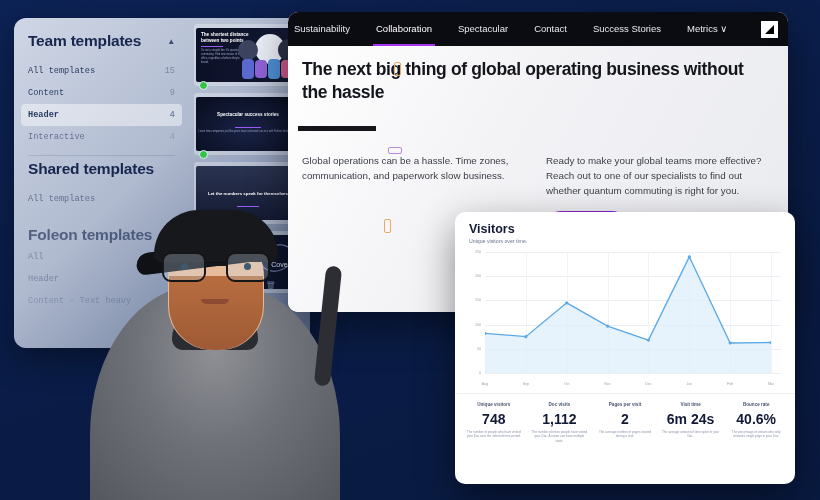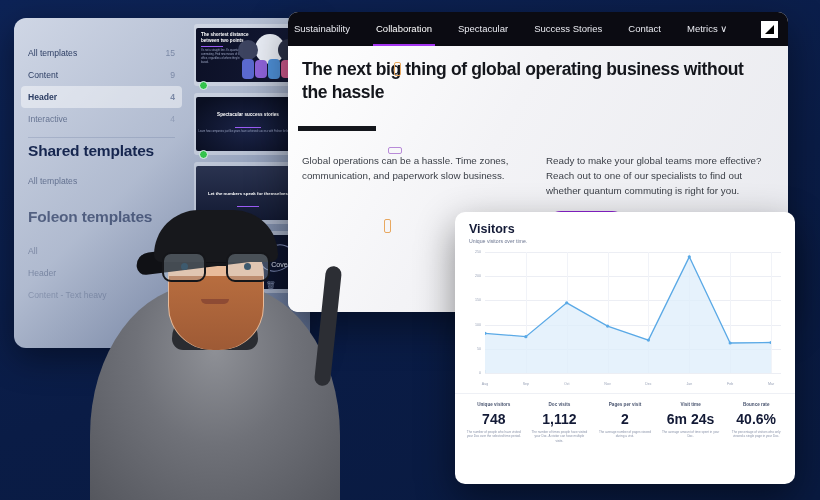--- a/index.html
+++ b/index.html
@@ -15,21 +15,21 @@
   .tpl-panel{
     position:absolute; left:14px; top:18px; width:296px; height:330px;
     border-radius:12px; overflow:hidden;
     background:linear-gradient(135deg, rgba(222,228,240,.93) 0%, rgba(203,212,229,.86) 45%, rgba(150,166,196,.55) 100%);
     box-shadow:0 10px 34px rgba(0,0,0,.42);
   }
   .tpl-left{ position:absolute; left:0; top:0; width:175px; height:100%; padding:14px 14px 0 14px; }
   .tpl-h{ font-size:15.5px; font-weight:700; color:#16264f; letter-spacing:-.2px; display:flex; align-items:center; justify-content:space-between; }
   .tpl-h.sub{ margin-top:4px; }
   .caret{ font-size:8px; color:#3d4f74; }
-  .tpl-row{ display:flex; justify-content:space-between; align-items:center; font-size:8.6px; color:#2c3d63; padding:6px 7px; border-radius:4px; margin:0 -7px; }
+  .tpl-row{ display:flex; justify-content:space-between; align-items:center; font-size:8.6px; color:#2c3d63; padding:6px 7px; border-radius:4px; margin:0 -7px;font-family:Liberation Mono, monospace; }
   .tpl-row.sel{ background:rgba(255,255,255,.45); font-weight:700; }
   .tpl-row .ct{ color:#7b89a6; }
   .tpl-div{ height:1px; background:rgba(80,100,140,.22); margin:7px 0 0; }
   .fade-a{ opacity:.62 } .fade-b{ opacity:.42 } .fade-c{ opacity:.3 }
 
   .tpl-right{ position:absolute; right:0; top:0; width:124px; height:100%; padding:6px 8px; }
   .thumb-wrap{ position:relative; margin-bottom:7px; background:rgba(255,255,255,.30); border-radius:3px; padding:4px 2px; }
   .thumb{ position:relative; height:54px; border-radius:2px; overflow:hidden; background:#10162c; }
   .dot{ position:absolute; left:5px; bottom:-4px; width:9px; height:9px; border-radius:50%; background:#34c24b; border:1.5px solid #e7ecf5; }
   .t1{ background:linear-gradient(100deg,#0c1026 0%,#141a36 100%); }
@@ -119,20 +119,24 @@
   .strap{ position:absolute; right:4px; top:96px; width:16px; height:120px; background:#2c2e34; border-radius:8px; transform:rotate(6deg); }
 </style>
 </head>
 <body>
 
 <div id="stage">
 
   <div class="tpl-panel">
     <div class="tpl-left">
 
+      <div class="tpl-h">
+        <span>Team templates</span>
+        <span class="caret">▲</span>
+      </div>
       <div style="margin-top:10px">
         <div class="tpl-row">
           <span>All templates</span>
           <span class="ct">15</span>
         </div>
         <div class="tpl-row">
           <span>Content</span>
           <span class="ct">9</span>
         </div>
         <div class="tpl-row sel">
@@ -149,21 +153,21 @@
       <div class="tpl-h sub" style="">
         <span>Shared templates</span>
       </div>
       <div class="tpl-row fade-a" style="margin-top:10px">
         <span>All templates</span>
       </div>
 
       <div class="tpl-h sub fade-a" style="margin-top:16px">
         <span>Foleon templates</span>
       </div>
-      <div class="tpl-row fade-b" style="margin-top:14px">
+      <div class="tpl-row fade-b" style="margin-top:2px">
         <span>All</span>
       </div>
       <div class="tpl-row fade-b">
         <span>Header</span>
       </div>
       <div class="tpl-row fade-c">
         <span>Content - Text heavy</span>
       </div>
     </div>
 
@@ -213,22 +217,22 @@
         <div class="trash">🗑</div>
       </div>
     </div>
   </div>
 
   <div class="doc">
     <div class="topnav">
       <span class="nav-item nav-clip">Sustainability</span>
       <span class="nav-item active">Collaboration</span>
       <span class="nav-item">Spectacular</span>
+      <span class="nav-item">Contact</span>
       <span class="nav-item">Success Stories</span>
-      <span class="nav-item">Contact</span>
       <span class="nav-item">Metrics ∨</span>
       <span class="logo-btn">
         <svg width="13" height="13" viewBox="0 0 13 13">
             <polygon points="2,11 11,11 11,2" fill="#000"></polygon>
           </svg>
       </span>
     </div>
     <div class="doc-body">
       <div class="hl">The next big thing of global operating business without the hassle</div>
       <div class="rule"></div>

